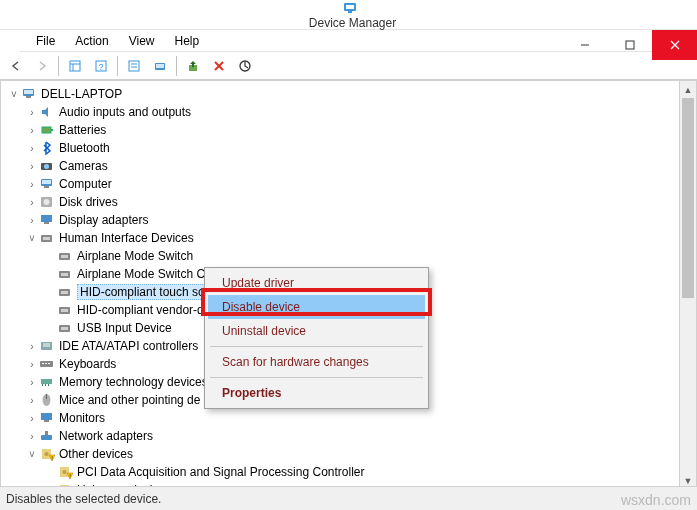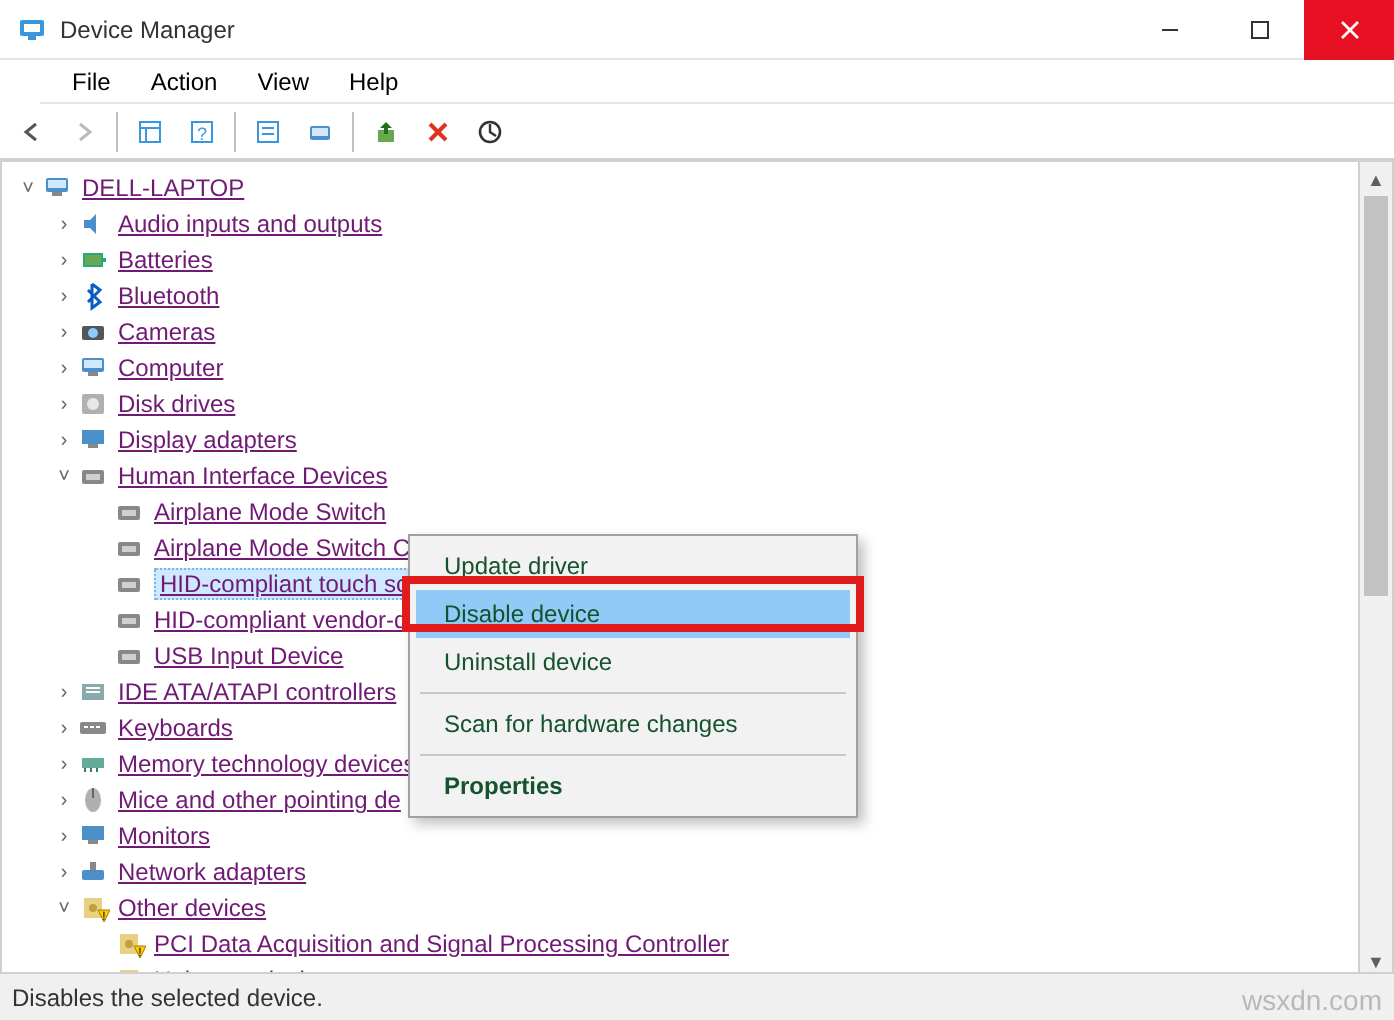--- a/index.html
+++ b/index.html
@@ -13,20 +13,21 @@
     overflow: hidden;
     position: relative;
   }
   .titlebar {
     height: 30px;
     background: #fff;
     display: flex;
     align-items: center;
     padding-left: 8px;
     border-bottom: 1px solid #e5e5e5;
+    flex-direction: column;
   }
   .titlebar .app-icon {
     width: 16px; height: 16px;
     margin-right: 6px;
     display: inline-flex;
     align-items: center;
     justify-content: center;
   }
   .titlebar .title { color: #333; }
   .win-buttons { margin-left: auto; display: flex; }
@@ -90,21 +91,21 @@
     text-align: center;
     display: inline-block;
   }
   .node-icon {
     width: 16px; height: 16px;
     margin-right: 4px;
     display: inline-flex;
     align-items: center;
     justify-content: center;
   }
-  .node-label { color: #701a75; text-decoration: underline; }
+  .node-label { color: #000000; }
   .node.selected .node-label {
     background: #cde8ff;
     border: 1px dotted #7ab7e8;
     padding: 0 2px;
   }
   .indent-0 { padding-left: 0px; }
   .indent-1 { padding-left: 18px; }
   .indent-2 { padding-left: 36px; }
   .scrollbar-v {
     position: absolute;
@@ -141,21 +142,21 @@
     top: 267px; left: 204px;
     width: 225px;
     background: #f2f2f2;
     border: 1px solid #a0a0a0;
     box-shadow: 3px 3px 6px rgba(0,0,0,0.25);
     padding: 3px;
     z-index: 10;
   }
   .ctx-item {
     padding: 5px 14px;
-    color: #14532d;
+    color: #7f1d1d;
   }
   .ctx-item.highlight {
     background: #91c9f7;
   }
   .ctx-sep {
     height: 1px;
     background: #c8c8c8;
     margin: 3px 2px;
   }
   .ctx-item.bold { font-weight: bold; }

